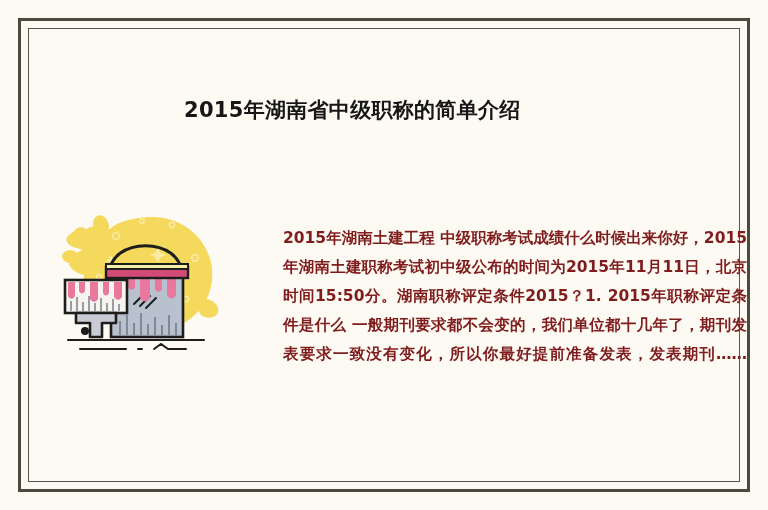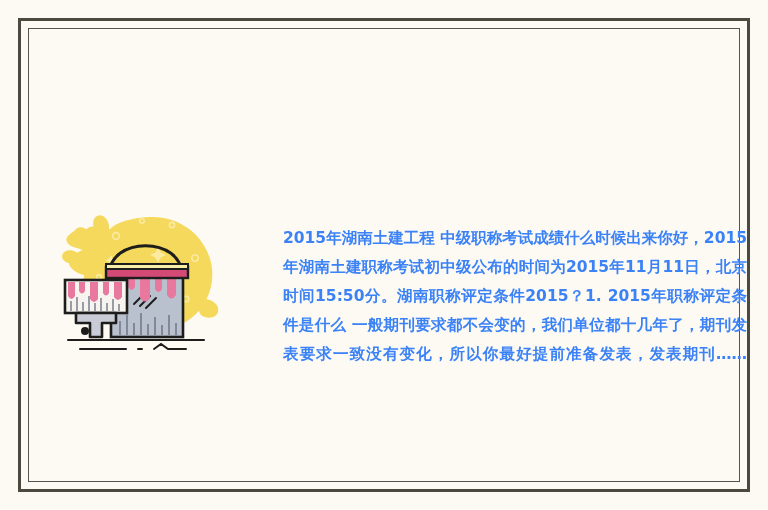--- a/index.html
+++ b/index.html
@@ -69,35 +69,36 @@
 
   
   #article-body {
     position: absolute;
     left: 283px;
     top: 208px;
     width: 464px;
     font-size: 15.5px;
     font-weight: bold;
     line-height: 29px;
-    color: #3b82f6;
+    color: #7f1d1d;
     text-align: justify;
     text-align-last: justify;
     text-justify: inter-character;
     word-break: break-all;
   }
 </style>
 </head>
 <body>
 
 <div id="page">
 
   <div id="outer-frame"></div>
   <div id="inner-frame"></div>
 
+  <h1 id="article-title">2015年湖南省中级职称的简单介绍</h1>
 
   <div id="illustration">
     <svg viewBox="0 0 175 155" xmlns="http://www.w3.org/2000/svg">
 
       <g>
         <path d="M95 14 C128 12 155 36 158 66 C161 96 140 123 108 127 C84 130 62 122 50 105
                  C44 97 30 100 26 93 C22 86 31 79 30 72 C22 70 14 65 15 58 C16 50 28 49 33 44
                  C30 37 28 29 34 25 C41 21 49 27 56 26 C63 19 77 15 95 14 Z" fill="#f5d95c"></path>
         <path d="M30 48 C24 44 16 45 13 39 C10 33 19 30 22 26 C26 22 33 25 36 30 C39 36 35 44 30 48 Z" fill="#f5d95c"></path>
         <path d="M22 60 C16 62 8 59 8 53 C9 47 17 46 22 49 C26 52 27 58 22 60 Z" fill="#f5d95c"></path>

